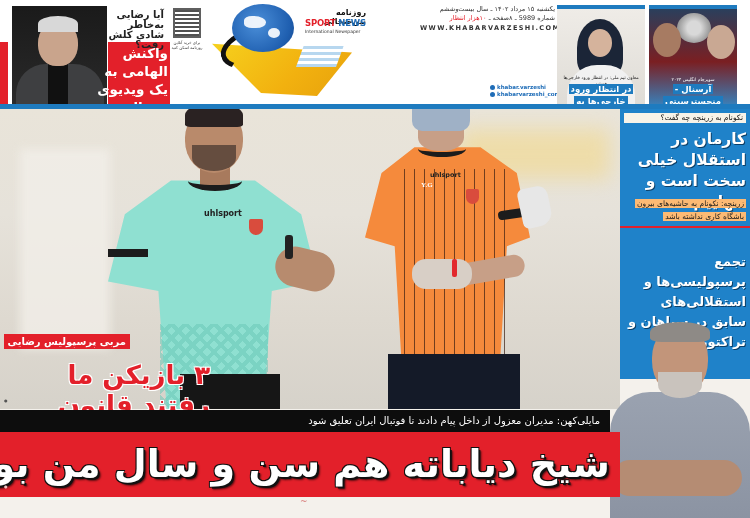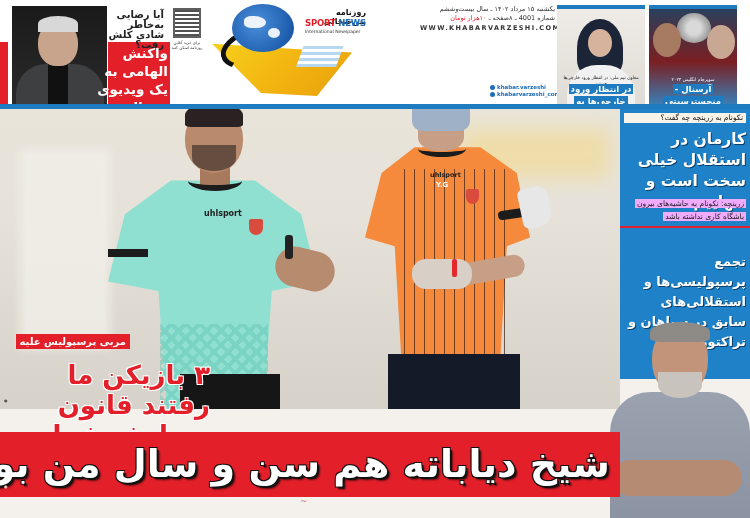--- a/index.html
+++ b/index.html
@@ -92,21 +92,21 @@
   .p1-watch { position: absolute; left: 285px; top: 126px; width: 8px; height: 24px; background: #222; border-radius: 3px; }
   .p1-sleeve-band { position: absolute; left: 108px; top: 140px; width: 40px; height: 8px; background: #1c1c1c; }
 
   
   .p2-cap { position: absolute; left: 412px; top: 0; width: 58px; height: 22px; background: #9fb1c6; border-radius: 0 0 10px 10px; }
   .p2-face { position: absolute; left: 418px; top: 12px; width: 46px; height: 30px; background: #c79f87; border-radius: 0 0 45% 45%; }
   .p2-shirt { position: absolute; left: 365px; top: 34px; width: 165px; height: 215px; background: #f58a3c; border-radius: 20px 20px 0 0; clip-path: polygon(10% 14%, 30% 2%, 70% 2%, 92% 14%, 100% 44%, 86% 48%, 82% 100%, 22% 100%, 18% 48%, 0% 44%); }
   .p2-stripes { position: absolute; left: 395px; top: 60px; width: 110px; height: 190px; background: repeating-linear-gradient(90deg, transparent 0 9px, #3a1e12 9px 10px); opacity: .7; }
   .p2-collar { position: absolute; left: 418px; top: 32px; width: 48px; height: 16px; border-bottom: 5px solid #1c1c1c; border-radius: 0 0 50% 50%; }
   .p2-logo { position: absolute; left: 430px; top: 62px; font-size: 6.5px; font-weight: bold; color: #222; }
-  .p2-yg { position: absolute; left: 436px; top: 72px; font-size: 7px; font-weight: bold; color: #ffffff; }
+  .p2-yg { position: absolute; left: 421px; top: 72px; font-size: 7px; font-weight: bold; color: #ffffff; font-family: Liberation Serif, serif; }
   .p2-badge { position: absolute; left: 466px; top: 80px; width: 13px; height: 15px; background: #d94c3d; border-radius: 2px 2px 7px 7px; }
   .p2-hands { position: absolute; left: 412px; top: 150px; width: 60px; height: 30px; background: #d8cfc6; border-radius: 14px; }
   .p2-arm { position: absolute; left: 455px; top: 150px; width: 70px; height: 22px; background: #c79f87; border-radius: 12px; transform: rotate(-10deg); }
   .p2-bracelet { position: absolute; left: 452px; top: 150px; width: 5px; height: 18px; background: #e2282d; border-radius: 2px; }
   .p2-armband { position: absolute; left: 498px; top: 100px; width: 36px; height: 9px; background: #1c1c1c; border-radius: 4px; transform: rotate(-8deg); }
   .p2-cloth { position: absolute; left: 520px; top: 78px; width: 30px; height: 40px; background: #e7e7e7; border-radius: 6px 10px 14px 6px; transform: rotate(-12deg); }
   .p2-shorts { position: absolute; left: 388px; top: 245px; width: 132px; height: 60px; background: #141a28; }
   .p1-shorts { position: absolute; left: 180px; top: 265px; width: 100px; height: 40px; background: #161616; }
 
   
@@ -114,21 +114,21 @@
   .left-kicker .line { display: inline-block; background: #e3202a; color: #ffffff; font-size: 10px; line-height: 13px; font-weight: bold; padding: 1px 4px; margin-bottom: 2px; white-space: nowrap; }
   .left-headline { position: absolute; left: 0; top: 360px; width: 210px; font-size: 26px; line-height: 30px; font-weight: bold; color: #e3202a; text-align: right; direction: rtl; text-shadow: 1px 1px 0 #fff, -1px -1px 0 #fff, 1px -1px 0 #fff, -1px 1px 0 #fff; }
   .left-mini { position: absolute; left: 4px; top: 398px; font-size: 4px; color: #555; }
 
   
   .right-col { position: absolute; left: 620px; top: 109px; width: 130px; height: 409px; }
   .right-col .blue { position: absolute; left: 0; top: 0; width: 130px; height: 270px; background: #1f82c9; }
   .right-col .kicker { position: absolute; left: 4px; top: 4px; width: 122px; font-size: 7.5px; line-height: 10px; color: #111; background: #f7f3e8; padding: 0 3px; text-align: right; direction: rtl; }
   .right-col .headline1 { position: absolute; left: 4px; top: 20px; width: 122px; font-size: 15.5px; line-height: 21px; font-weight: bold; color: #ffffff; text-align: right; direction: rtl; text-shadow: 1px 1px 0 #0c3e66; }
   .right-col .sub1 { position: absolute; left: 4px; top: 88px; width: 122px; font-size: 7.5px; line-height: 13px; color: #1a1a1a; text-align: right; direction: rtl; }
-  .right-col .sub1 span { background: #f0abfc; padding: 0 2px; box-decoration-break: clone; -webkit-box-decoration-break: clone; }
+  .right-col .sub1 span { background: #fdba74; padding: 0 2px; box-decoration-break: clone; -webkit-box-decoration-break: clone; }
   .right-col .redline { position: absolute; left: 0; top: 117px; width: 130px; height: 2px; background: #e3202a; }
   .right-col .sub2 { position: absolute; left: 4px; top: 121px; width: 122px; font-size: 6.5px; line-height: 10px; color: #ffffff; text-align: right; direction: rtl; }
   .right-col .sub2 span { background: #e3202a; padding: 0 2px; box-decoration-break: clone; -webkit-box-decoration-break: clone; }
   .right-col .headline2 { position: absolute; left: 4px; top: 143px; width: 122px; font-size: 13px; line-height: 20px; font-weight: bold; color: #ffffff; text-align: right; direction: rtl; text-shadow: 1px 1px 0 #0c3e66; }
 
   .man-photo { position: absolute; left: 606px; top: 320px; width: 144px; height: 198px; overflow: hidden; }
   .man-photo .head { position: absolute; left: 46px; top: 6px; width: 56px; height: 70px; border-radius: 45% 45% 50% 50%; background: #c2957a; }
   .man-photo .hair { position: absolute; left: 44px; top: 2px; width: 60px; height: 20px; border-radius: 50% 50% 20% 20%; background: #8e8a86; }
   .man-photo .beard { position: absolute; left: 52px; top: 52px; width: 44px; height: 26px; border-radius: 0 0 50% 50%; background: #c9c3bd; }
   .man-photo .body { position: absolute; left: 4px; top: 72px; width: 140px; height: 130px; background: linear-gradient(180deg, #9aa2b0 0%, #8b93a2 100%); border-radius: 40px 40px 0 0; }
@@ -179,22 +179,22 @@
     <div class="sportnews-en">
       <span class="sport">SPORT</span>
       <span class="news">NEWS</span>
     </div>
     <div class="sportnews-sub">International Newspaper</div>
 
 
     <div class="issue-info">
       <div>یکشنبه ۱۵ مرداد ۱۴۰۲ ـ سال بیست‌وششم</div>
       <div>
-        <span>شماره 4001 ـ ۸صفحه ـ</span>
-        <span class="price">۱۰هزار تومان</span>
+        <span>شماره 5989 ـ ۸صفحه ـ</span>
+        <span class="price">۱۰هزار انتظار</span>
       </div>
     </div>
     <div class="site-url">WWW.KHABARVARZESHI.COM</div>
 
     <div class="social">
       <div class="row">
         <span class="ico"></span>
         <span>khabar.varzeshi</span>
       </div>
       <div class="row">
@@ -250,21 +250,21 @@
     <div class="p2-badge"></div>
     <div class="p2-armband"></div>
     <div class="p2-cloth"></div>
     <div class="p2-arm"></div>
     <div class="p2-hands"></div>
     <div class="p2-bracelet"></div>
     <div class="p2-shorts"></div>
   </div>
 
   <div class="left-kicker">
-    <div class="line">مربی پرسپولیس علیه</div><br>
+    <div class="line">مربی پرسپولیس رضایی</div><br>
   </div>
   <div class="left-headline">۳ بازیکن ما رفتند قانون ویرایش شد!</div>
   <div class="left-mini">●</div>
 
   <div class="right-col">
     <div class="blue"></div>
     <div class="kicker">نکونام به زرینچه چه گفت؟</div>
     <div class="headline1">کارمان در استقلال خیلی سخت است و تنهاییم</div>
     <div class="sub1"><span>زرینچه: نکونام به حاشیه‌های بیرون باشگاه کاری نداشته باشد</span></div>
     <div class="redline"></div>
@@ -272,19 +272,22 @@
   </div>
 
   <div class="man-photo">
     <div class="body"></div>
       <div class="head"></div>
       <div class="hair"></div>
       <div class="beard"></div>
       <div class="arms"></div>
   </div>
 
+  <div class="band-top">
+    <div class="text">مایلی‌کهن: مدیران معزول از داخل پیام دادند تا فوتبال ایران تعلیق شود</div>
+  </div>
   <div class="band-main">
     <div class="text">شیخ دیاباته هم سن و سال من بود!</div>
     <div class="mini">●</div>
   </div>
   <div class="watermark">~</div>
 
 </div>
 
 </body></html>

